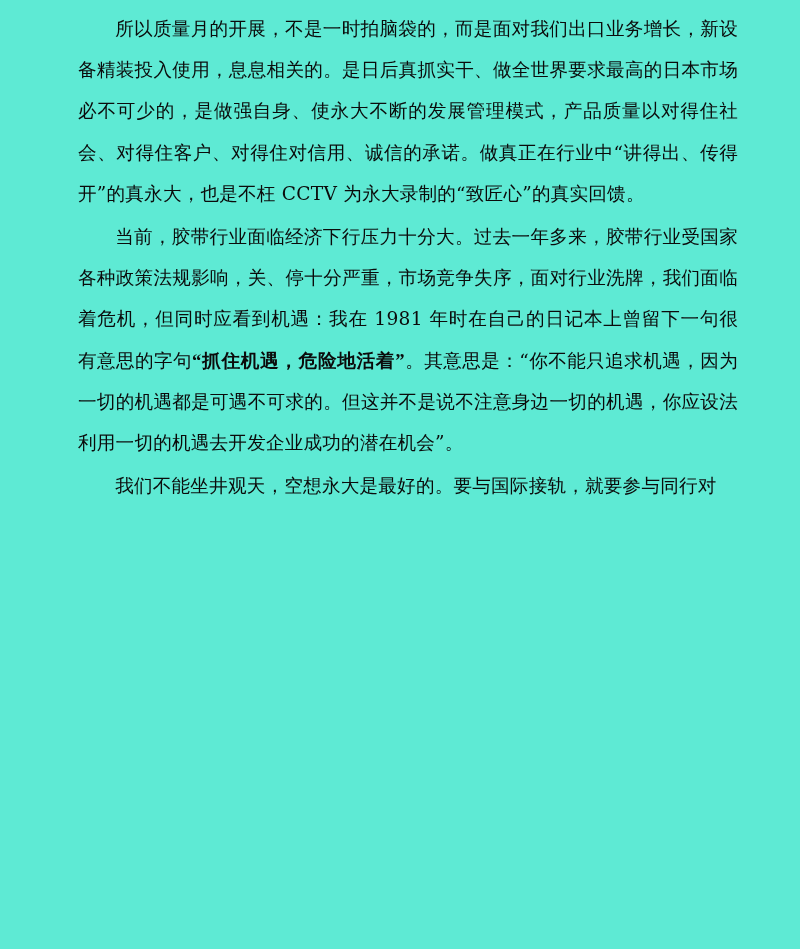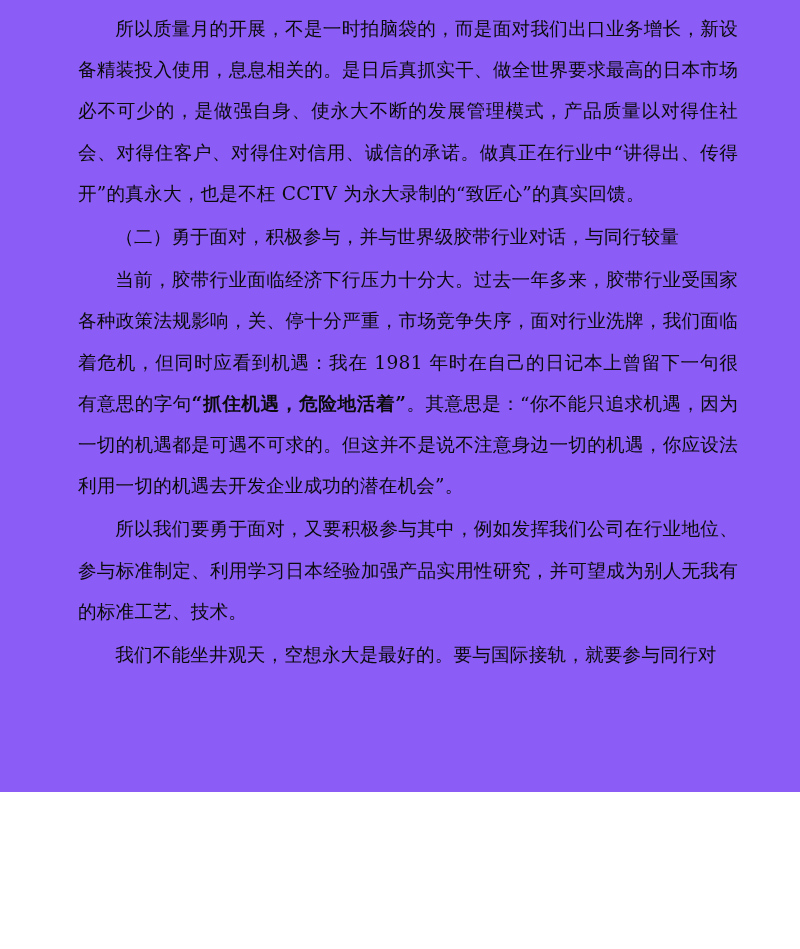--- a/index.html
+++ b/index.html
@@ -10,53 +10,52 @@
   body {
     width: 800px;
     height: 949px;
     overflow: hidden;
     font-family: "DejaVu Serif", "Liberation Serif", serif;
     color: #000000;
   }
   .page {
     position: relative;
     width: 800px;
-    height: 792px;
+    height: 949px;
     box-sizing: border-box;
     padding: 8px 62px 0 78px;
-    background: #8b5cf6;
+    background: #5eead4;
   }
   .doc-body {
     width: 100%;
   }
   .para {
     margin: 0 0 2px 0;
     font-size: 18.6px;
     line-height: 41.2px;
     text-align: justify;
     text-justify: inter-ideograph;
     letter-spacing: 0.2px;
     color: #0b0b0b;
   }
   .para.indent {
     text-indent: 2em;
   }
   .emph {
     font-weight: bold;
     letter-spacing: 0.5px;
+    font-family: Liberation Serif, serif;
   }
   .latin {
     font-family: "DejaVu Serif", "Liberation Serif", serif;
     letter-spacing: 0.3px;
   }
 </style>
 </head>
 <body>
 
 <div class="page">
   <div class="doc-body" id="doc-body">
       <p class="para indent"><span>所以质量月的开展，不是一时拍脑袋的，而是面对我们出口业务增长，新设备精装投入使用，息息相关的。是日后真抓实干、做全世界要求最高的日本市场必不可少的，是做强自身、使永大不断的发展管理模式，产品质量以对得住社会、对得住客户、对得住对信用、诚信的承诺。做真正在行业中“讲得出、传得开”的真永大，也是不枉 </span><span class="latin">CCTV</span><span> 为永大录制的“致匠心”的真实回馈。</span></p>
-      <p class="para indent"><span>（二）勇于面对，积极参与，并与世界级胶带行业对话，与同行较量</span></p>
       <p class="para indent"><span>当前，胶带行业面临经济下行压力十分大。过去一年多来，胶带行业受国家各种政策法规影响，关、停十分严重，市场竞争失序，面对行业洗牌，我们面临着危机，但同时应看到机遇：我在 </span><span class="latin">1981</span><span> 年时在自己的日记本上曾留下一句很有意思的字句</span><span class="emph">“抓住机遇，危险地活着”</span><span>。其意思是：“你不能只追求机遇，因为一切的机遇都是可遇不可求的。但这并不是说不注意身边一切的机遇，你应设法利用一切的机遇去开发企业成功的潜在机会”。</span></p>
-      <p class="para indent"><span>所以我们要勇于面对，又要积极参与其中，例如发挥我们公司在行业地位、参与标准制定、利用学习日本经验加强产品实用性研究，并可望成为别人无我有的标准工艺、技术。</span></p>
       <p class="para indent"><span>我们不能坐井观天，空想永大是最好的。要与国际接轨，就要参与同行对</span></p>
     </div>
 </div>
 
 </body></html>

